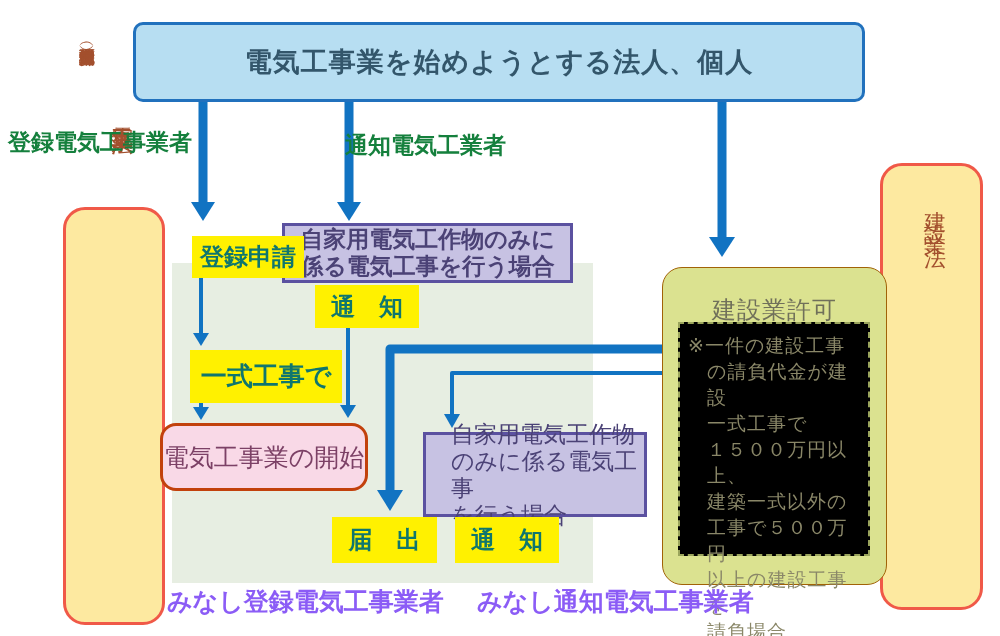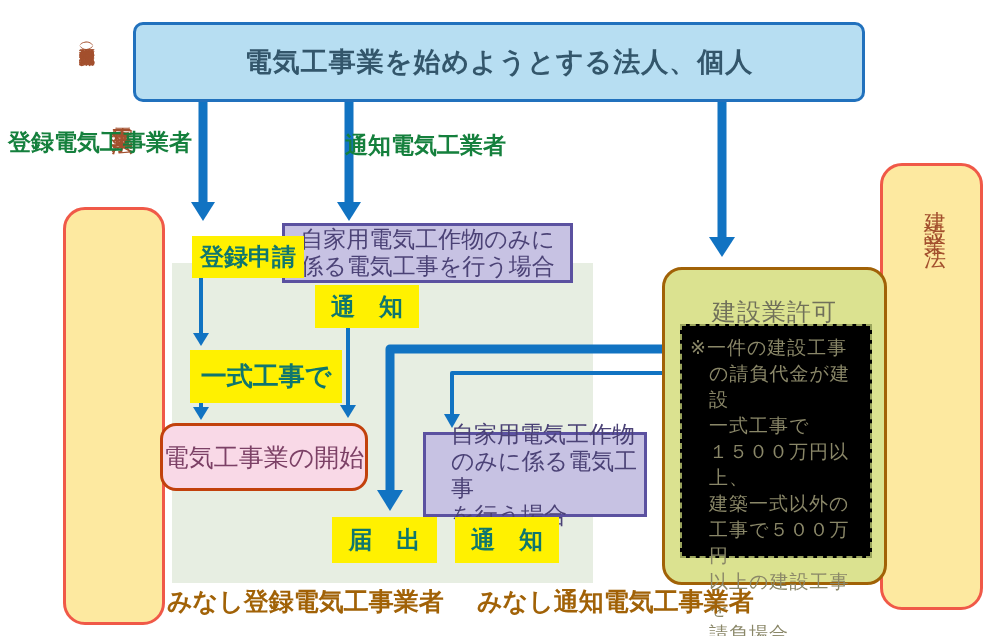--- a/index.html
+++ b/index.html
@@ -44,48 +44,48 @@
   .step.s-notify1{left:283px;top:285px;width:104px;height:43px;font-size:24px;}
   .step.s-cert{left:158px;top:350px;width:152px;height:53px;font-size:26px;}
   .step.s-report{left:300px;top:517px;width:105px;height:46px;font-size:24px;}
   .step.s-notify2{left:423px;top:517px;width:104px;height:46px;font-size:24px;}
   
   .cond{
     background:#c7c2e3;border:3px solid #5b51a0;box-sizing:border-box;
     color:#4b4276;white-space:pre-line;display:flex;align-items:center;justify-content:center;
     text-align:left;
   }
-  .cond.top{left:282px;top:223px;width:291px;height:60px;font-size:23px;line-height:27px;}
+  .cond.top{left:282px;top:223px;width:291px;height:60px;font-size:23px;line-height:27px;font-weight:bold;}
   .cond.bottom{left:423px;top:432px;width:224px;height:85px;font-size:23px;line-height:27px;justify-content:flex-start;padding-left:25px;}
   
   .start-box{
     left:160px;top:423px;width:208px;height:68px;
     background:#f9d9e7;border:3px solid #c2410c;border-radius:16px;box-sizing:border-box;
     display:flex;align-items:center;justify-content:center;
     font-size:25px;color:#7c4166;white-space:nowrap;
   }
   
   .permit-box{
     left:662px;top:267px;width:225px;height:318px;
-    background:#dbe290;border:3px solid #a16207;border-radius:20px;box-sizing:border-box;
+    background:#dbe290;border:1px solid #a16207;border-radius:20px;box-sizing:border-box;
   }
   .permit-title{
     left:0;top:26px;width:100%;text-align:center;
     font-size:24px;color:#70705a;letter-spacing:1px;
   }
   .permit-note{
     left:15px;top:54px;width:192px;height:234px;
     background:#000000;border:2px dashed #9aa45c;box-sizing:border-box;
     padding:8px 6px 6px 8px;
     font-size:19px;line-height:26px;letter-spacing:1px;color:#8a8768;
     white-space:pre-line;text-indent:-1em;padding-left:calc(8px + 1em);
   }
   
   .deemed{
-    top:585px;font-size:25px;font-weight:bold;color:#a16207;white-space:nowrap;
+    top:585px;font-size:25px;font-weight:bold;color:#8b5cf6;white-space:nowrap;
   }
   .deemed.left{left:167px;}
   .deemed.right{left:477px;}
   svg.arrows{left:0;top:0;width:1000px;height:636px;pointer-events:none;}
 </style>
 </head>
 <body>
 
 <div id="stage">
 

